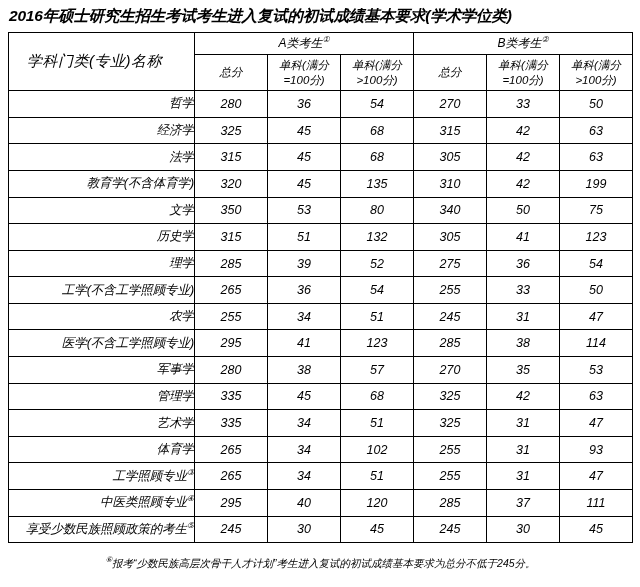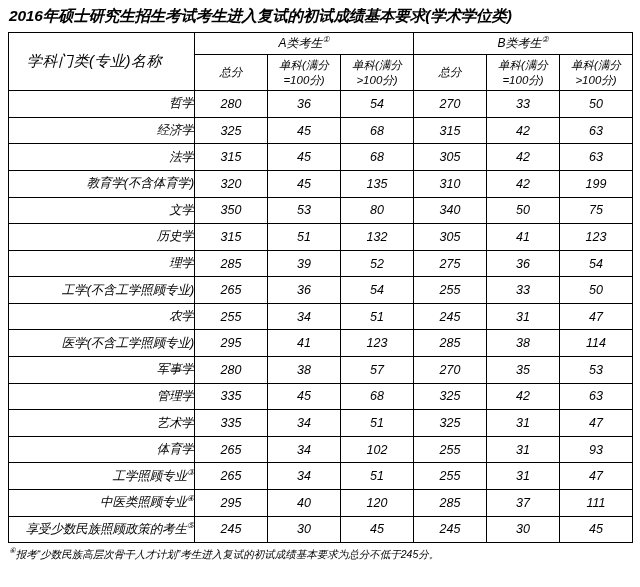--- a/index.html
+++ b/index.html
@@ -82,23 +82,24 @@
   tbody td.name .sup {
     font-size: 8px;
     vertical-align: super;
   }
   tbody td.num {
     font-size: 12.5px;
   }
   .footnote {
     font-size: 10.5px;
     line-height: 1.35;
-    margin-top: 3px;
+    margin-top: 12px;
     margin-left: 1px;
     white-space: nowrap;
+    text-align: center;
   }
   .footnote .sup {
     font-size: 7.5px;
     vertical-align: super;
   }
   .c-name { width: 186px; }
   .c-num  { width: 73px; }
 </style>
 </head>
 <body>

